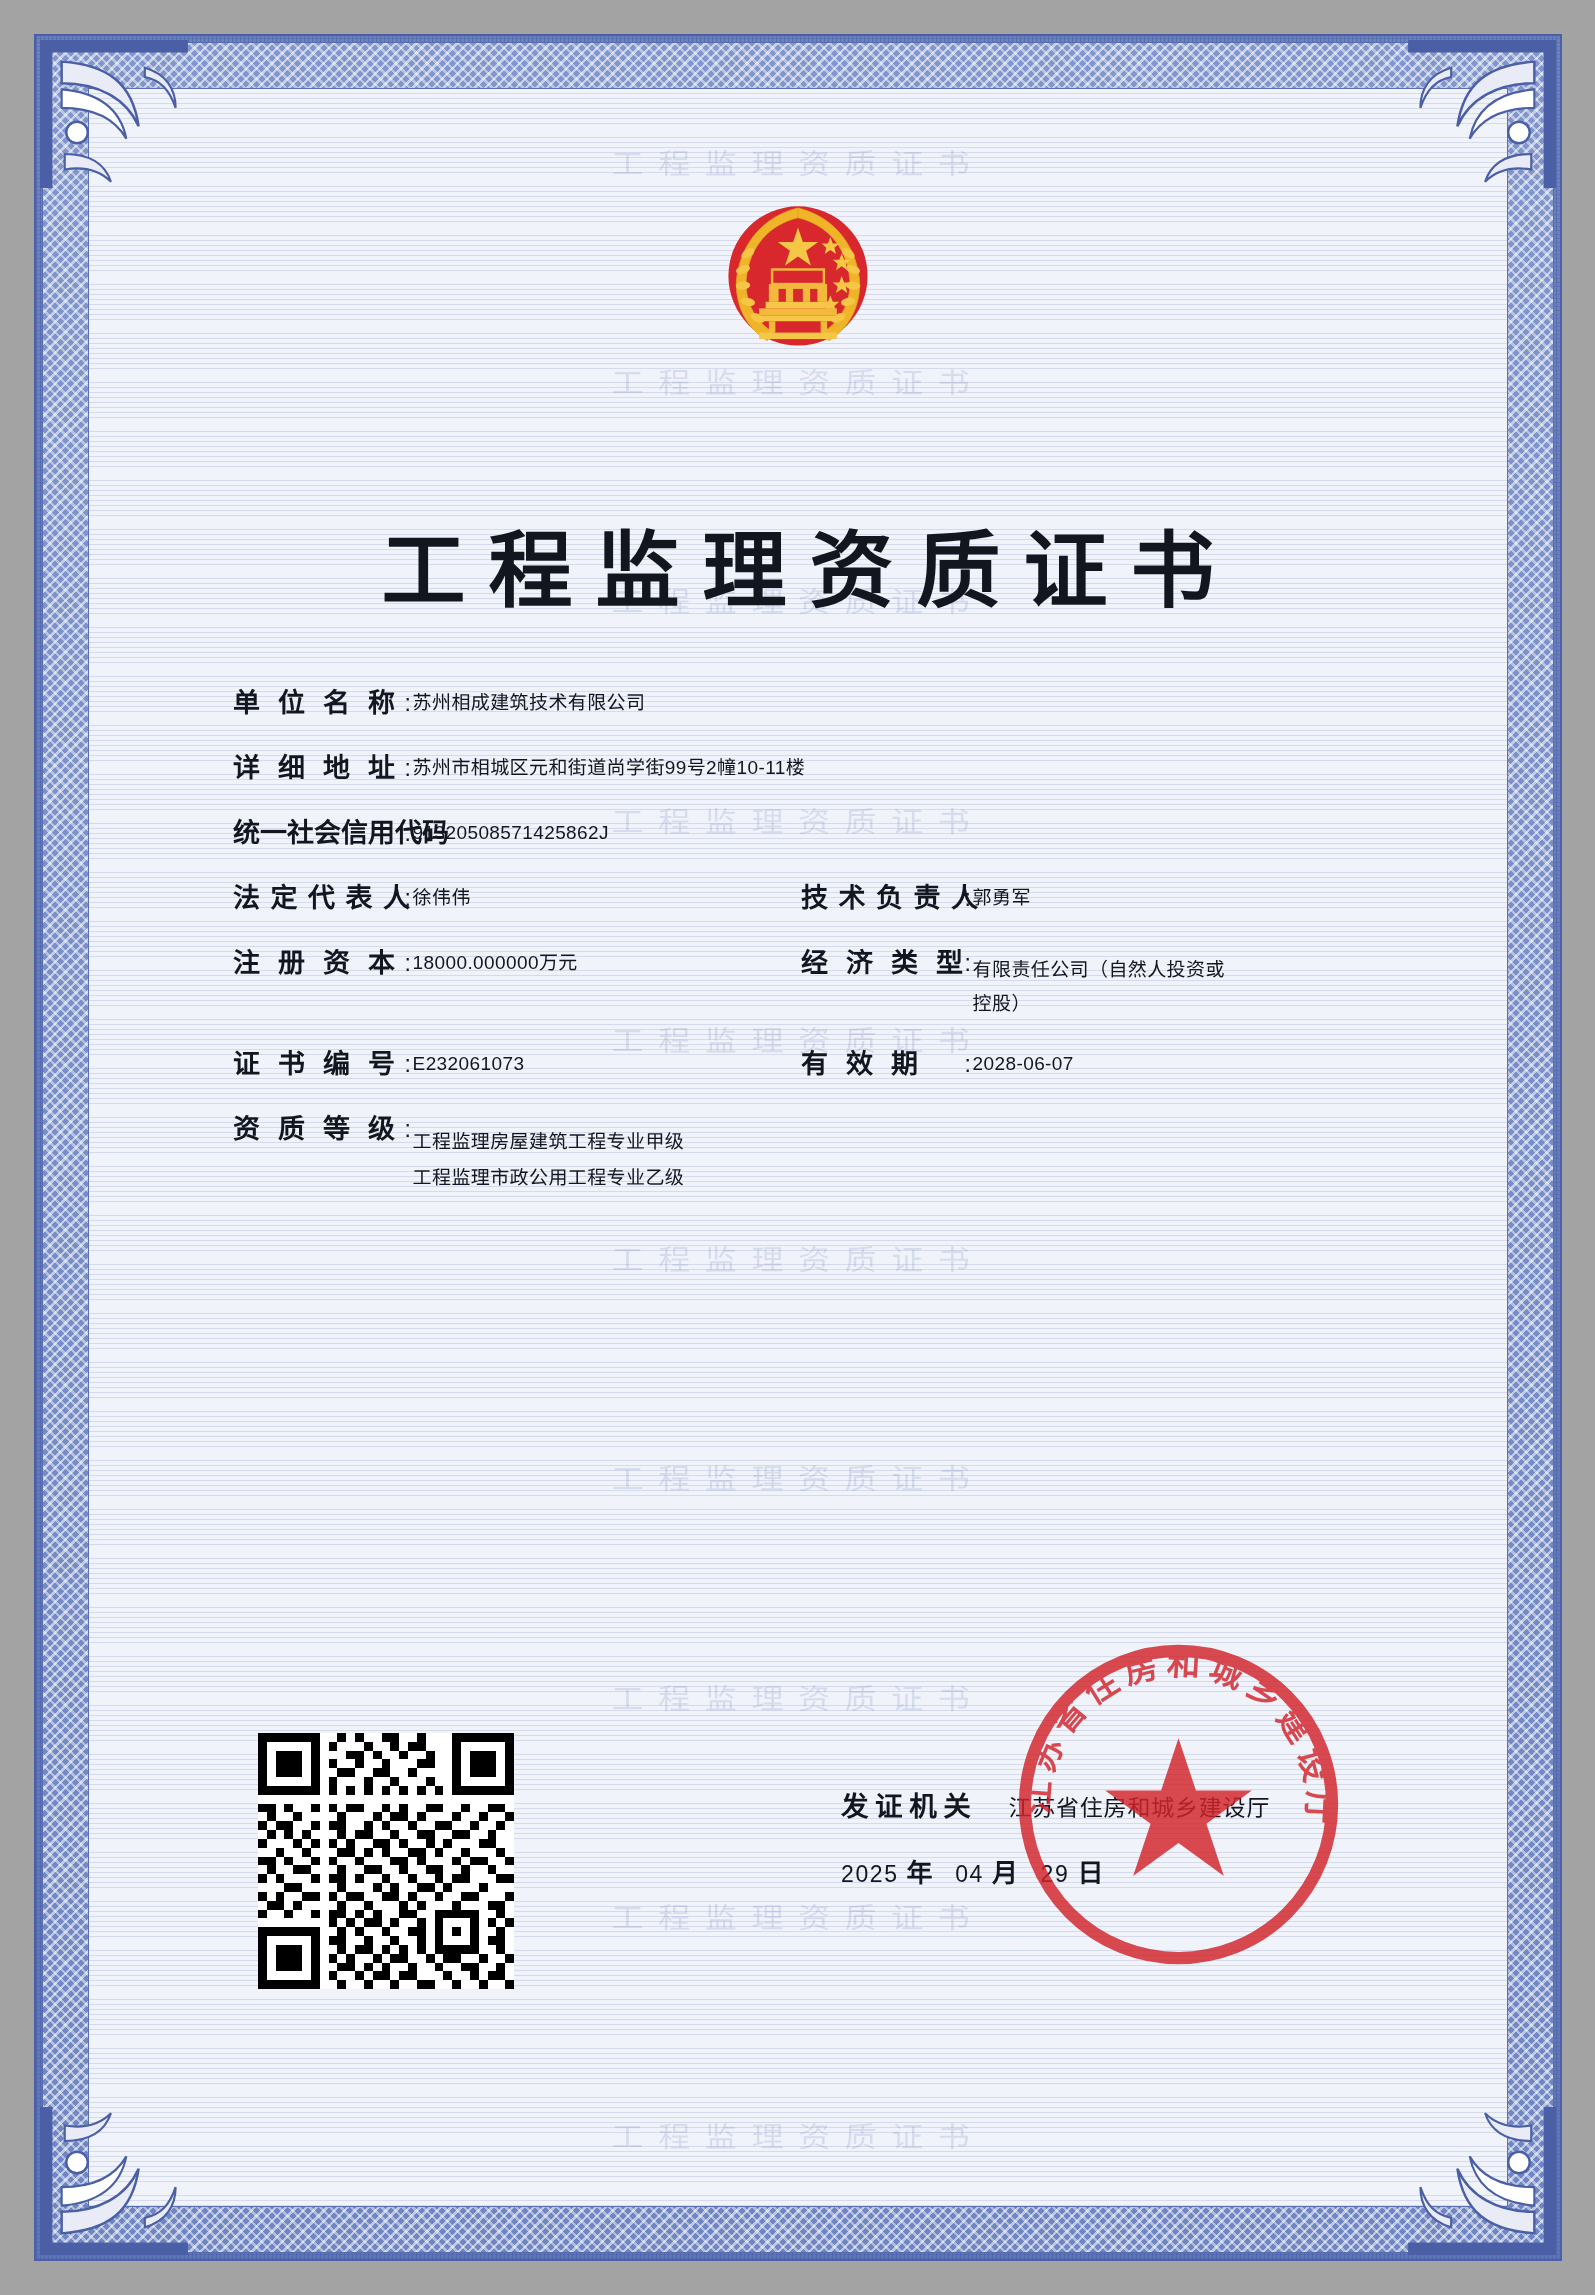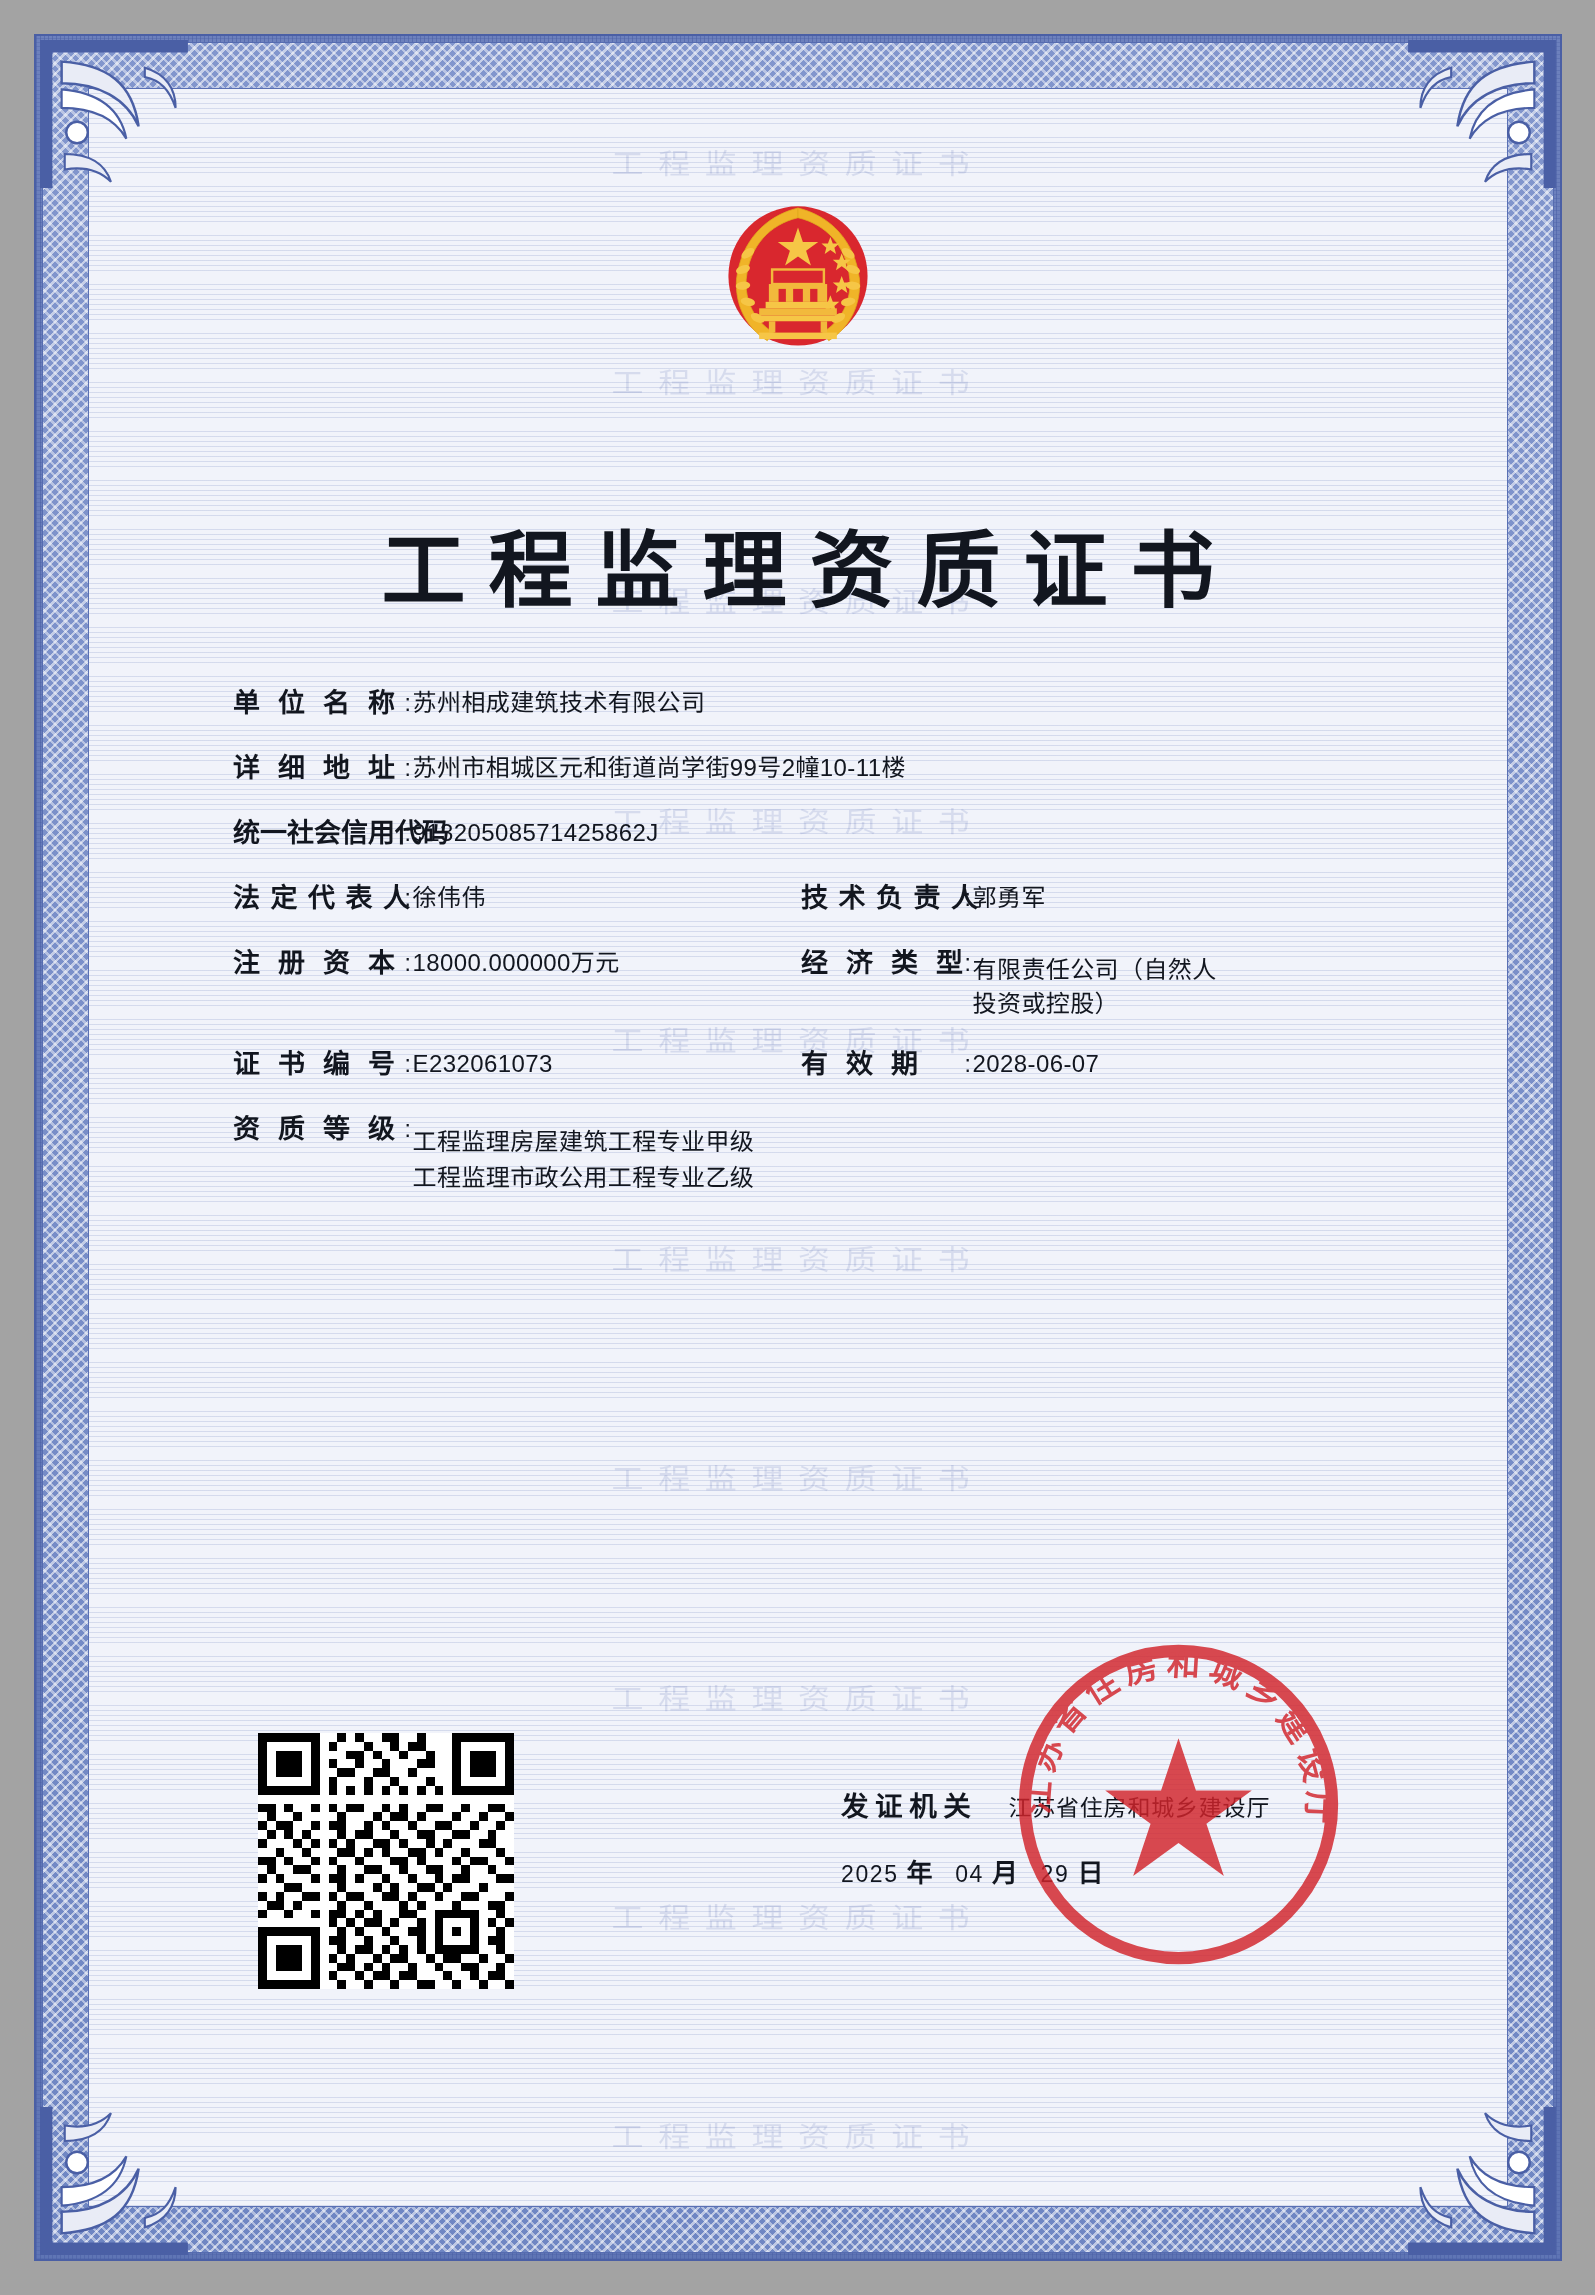--- a/index.html
+++ b/index.html
@@ -116,21 +116,21 @@
     white-space:nowrap;
     line-height:44px;
   }
   .lbl.sp6{letter-spacing:18px;}
   .lbl.sp5{letter-spacing:10.5px;}
   .lbl.sp0{letter-spacing:0px;}
   .colon{
     font-size:23px;color:#12161f;line-height:44px;padding:0 1.6px;
   }
   .val{
-    font-size:24px;color:#12161f;line-height:44px;
+    font-size:19px;color:#12161f;line-height:44px;
     letter-spacing:0.4px;
     word-break:break-all;
   }
   .val.multi{line-height:36px;padding-top:17px;}
   .val.wrap2{line-height:34px;padding-top:12px;max-width:268px;}
   .half-left{width:568px;display:flex;align-items:flex-start;}
   .half-right{display:flex;align-items:flex-start;}
 
   .label-fixed{display:inline-block;}
   

